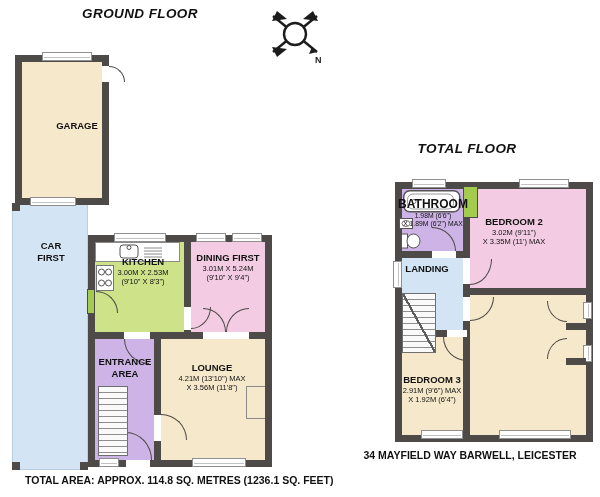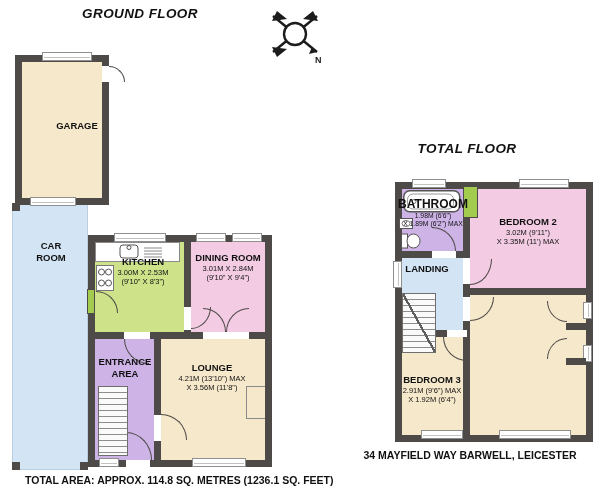--- a/index.html
+++ b/index.html
@@ -58,21 +58,21 @@
     <circle cx="32" cy="28" r="11" fill="#ffffff" stroke="#1c1c1c" stroke-width="2.4"></circle>
     <polygon points="49,41 54,46 46,48" fill="#1c1c1c"></polygon>
     <text x="52" y="57" font-size="9" font-weight="bold" fill="#1c1c1c">N</text>
   </svg>
 
   <div class="abs fill-blue carport-edge" style="left:12px;top:203px;width:76px;height:267px"></div>
   <div class="abs post" style="left:12px;top:203px;width:8px;height:8px"></div>
   <div class="abs post" style="left:12px;top:462px;width:8px;height:8px"></div>
   <div class="abs post" style="left:80px;top:462px;width:8px;height:8px"></div>
   <div class="abs label-group" style="left:31px;top:240px;width:40px">
-    <div class="room-name">CAR ROOM</div>
+    <div class="room-name">CAR FIRST</div>
   </div>
 
   <div class="abs wall" style="left:15px;top:55px;width:94px;height:150px"></div>
   <div class="abs fill-cream" style="left:22px;top:62px;width:80px;height:136px"></div>
   <div class="abs win win-h" style="left:42px;top:52px;width:50px;height:9px"></div>
   <div class="abs win win-h" style="left:30px;top:197px;width:46px;height:9px"></div>
   <div class="abs gap" style="left:102px;top:66px;width:7px;height:16px"></div>
   <div class="abs arc tr" style="left:109px;top:66px;width:16px;height:16px"></div>
   <div class="abs label-group" style="left:37px;top:120px;width:80px">
     <div class="room-name">GARAGE</div>
@@ -127,22 +127,22 @@
 
   <div class="abs chimney" style="left:246px;top:386px;width:19px;height:33px"></div>
   <div class="abs stairs" style="left:98px;top:386px;width:30px;height:70px"></div>
 
   <div class="abs label-group" style="left:106px;top:256px;width:74px">
     <div class="room-name">KITCHEN</div>
     <div class="room-dim">3.00M X 2.53M</div>
     <div class="room-dim">(9'10" X 8'3")</div>
   </div>
   <div class="abs label-group" style="left:195px;top:252px;width:66px">
-    <div class="room-name">DINING ROOM</div>
-    <div class="room-dim">3.01M X 2.84M</div>
+    <div class="room-name">DINING FIRST</div>
+    <div class="room-dim">3.01M X 5.24M</div>
     <div class="room-dim">(9'10" X 9'4")</div>
   </div>
   <div class="abs label-group" style="left:96px;top:356px;width:58px">
     <div class="room-name">ENTRANCE AREA</div>
   </div>
   <div class="abs label-group" style="left:162px;top:362px;width:100px">
     <div class="room-name">LOUNGE</div>
     <div class="room-dim">4.21M (13'10") MAX</div>
     <div class="room-dim">X 3.56M (11'8")</div>
   </div>
@@ -200,21 +200,21 @@
   <div class="abs arc tl" style="left:547px;top:338px;width:20px;height:21px"></div>
 
   <div class="abs label-group tight" style="left:394px;top:197px;width:78px">
     <div class="room-name">BATHROOM</div>
     <div class="room-dim">1.98M (6'6")</div>
     <div class="room-dim">X 1.89M (6'2") MAX</div>
   </div>
   <div class="abs label-group" style="left:403px;top:263px;width:48px">
     <div class="room-name">LANDING</div>
   </div>
-  <div class="abs label-group" style="left:470px;top:216px;width:116px">
+  <div class="abs label-group" style="left:456px;top:216px;width:116px">
     <div class="room-name">BEDROOM 2</div>
     <div class="room-dim">3.02M (9'11")</div>
     <div class="room-dim">X 3.35M (11') MAX</div>
   </div>
   <div class="abs label-group" style="left:400px;top:374px;width:64px">
     <div class="room-name">BEDROOM 3</div>
     <div class="room-dim">2.91M (9'6") MAX</div>
     <div class="room-dim">X 1.92M (6'4")</div>
   </div>
 

